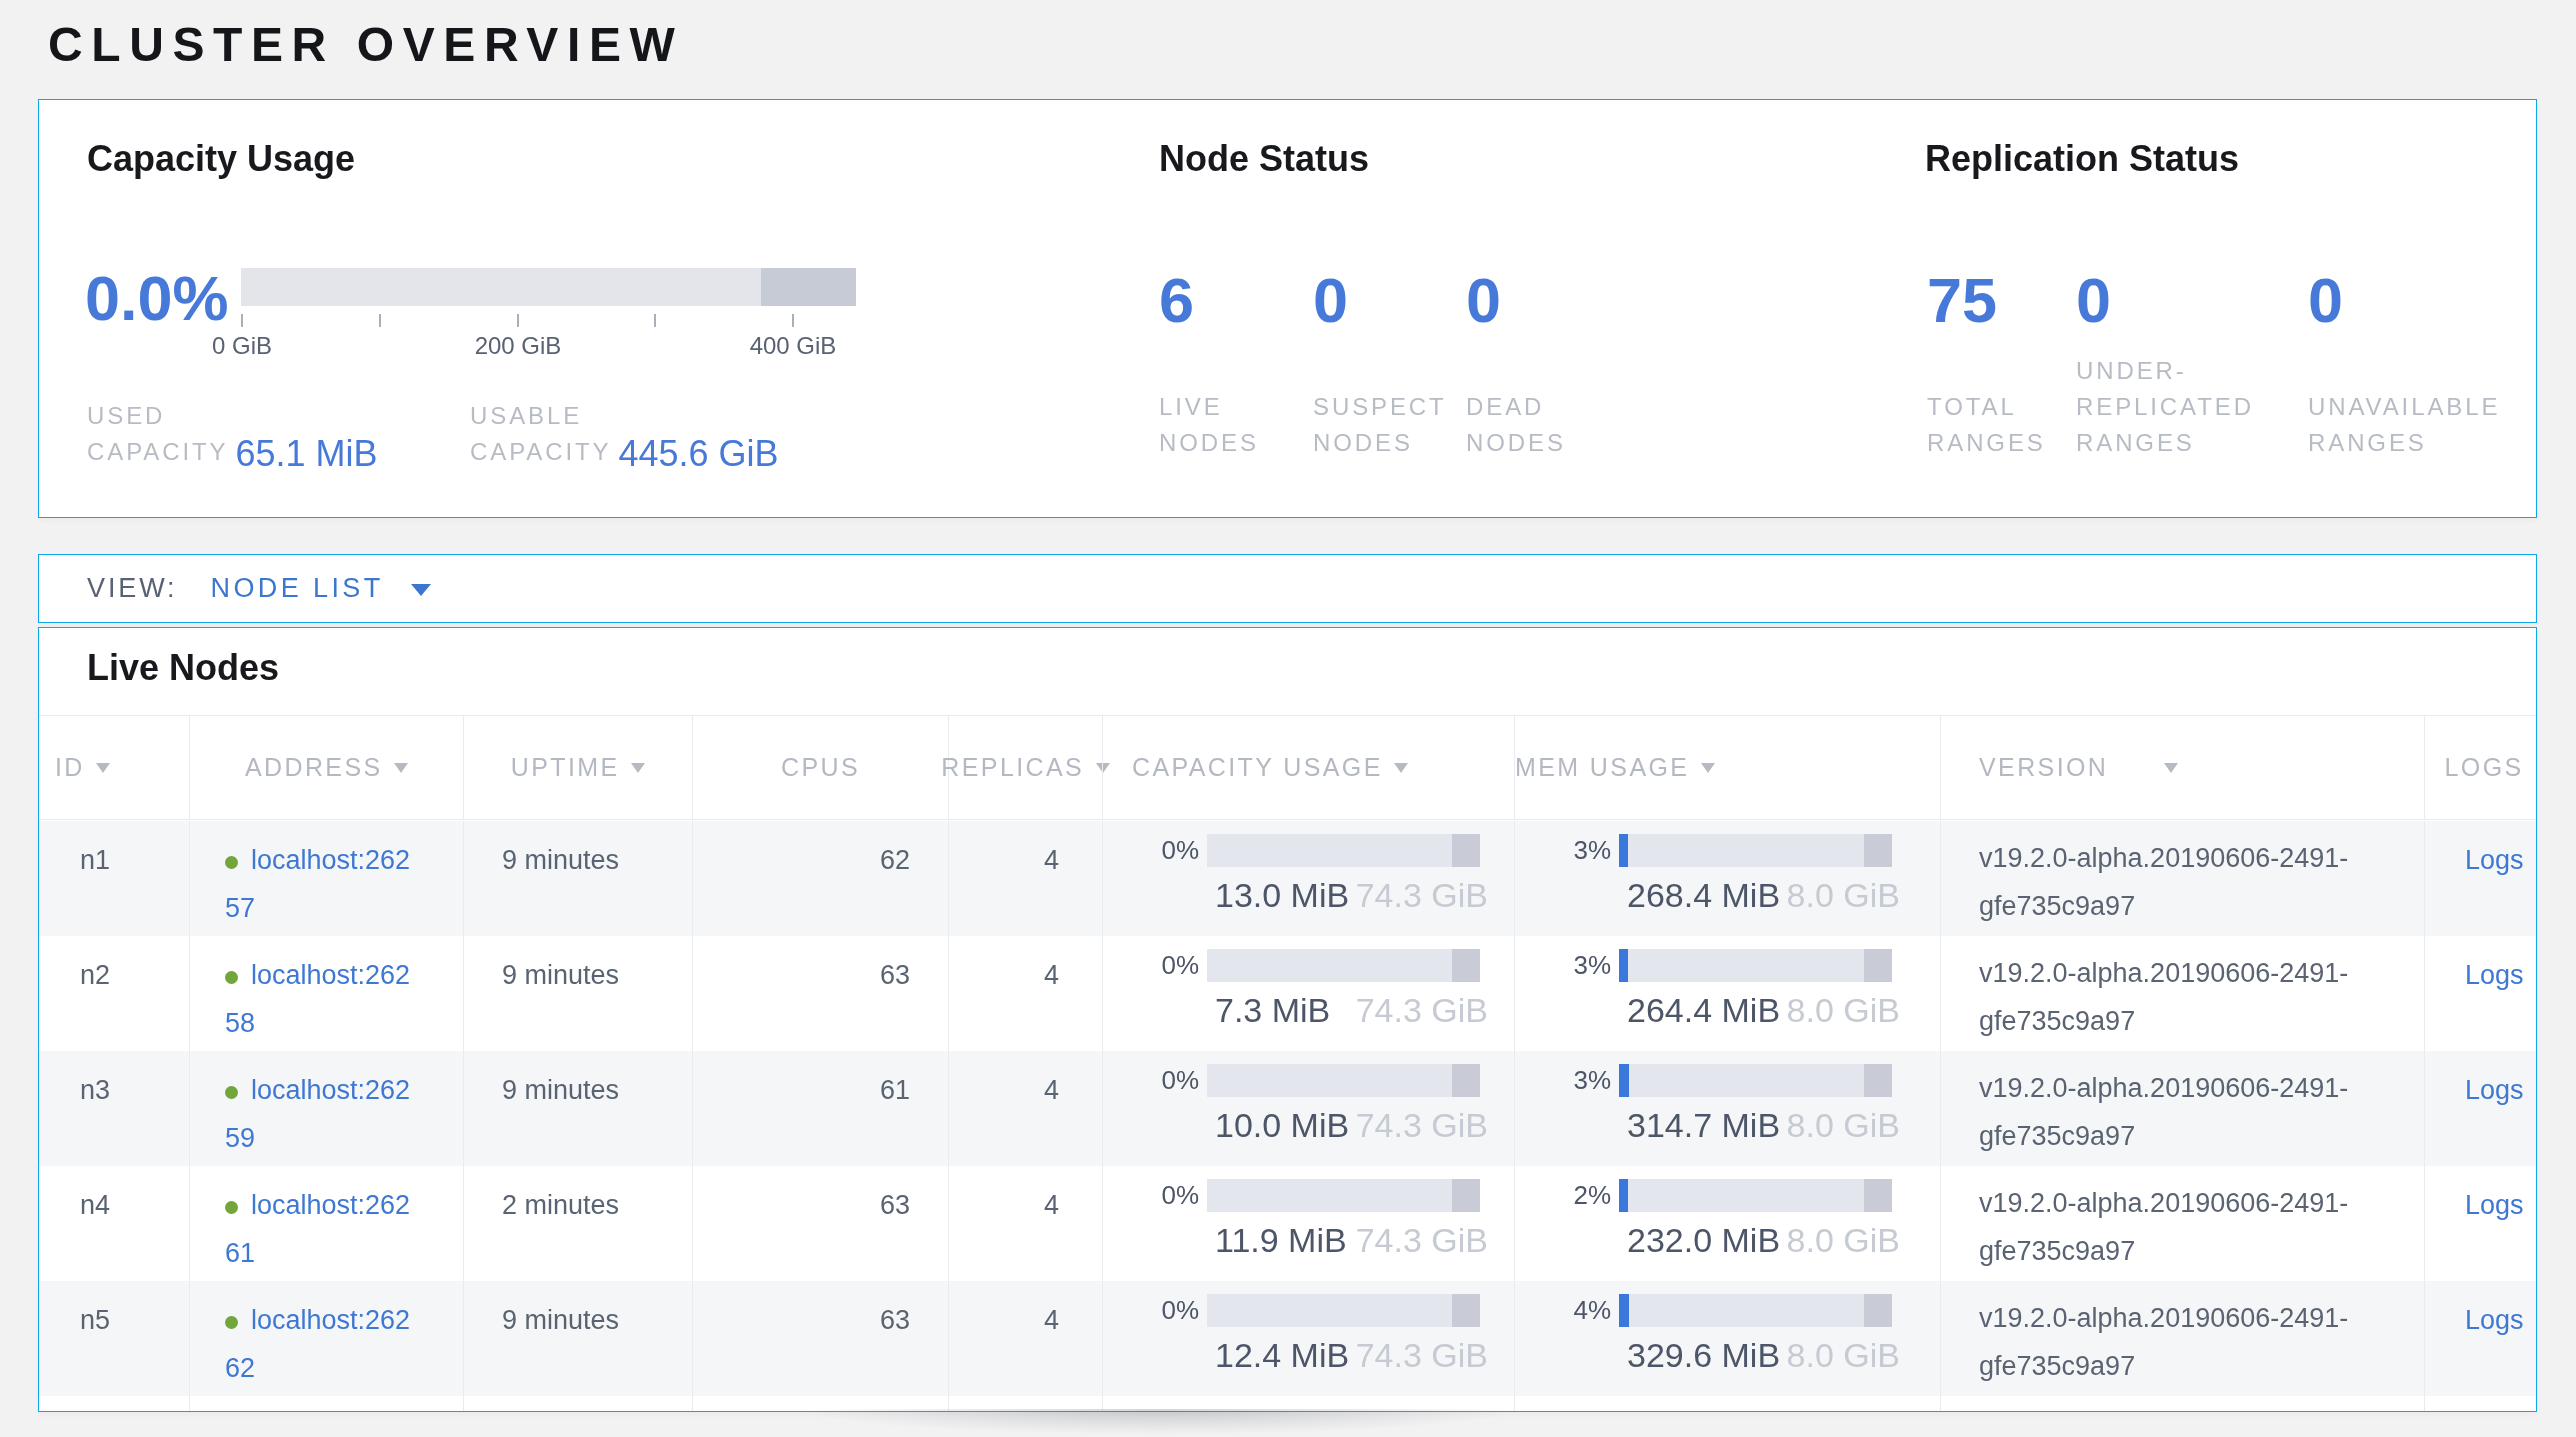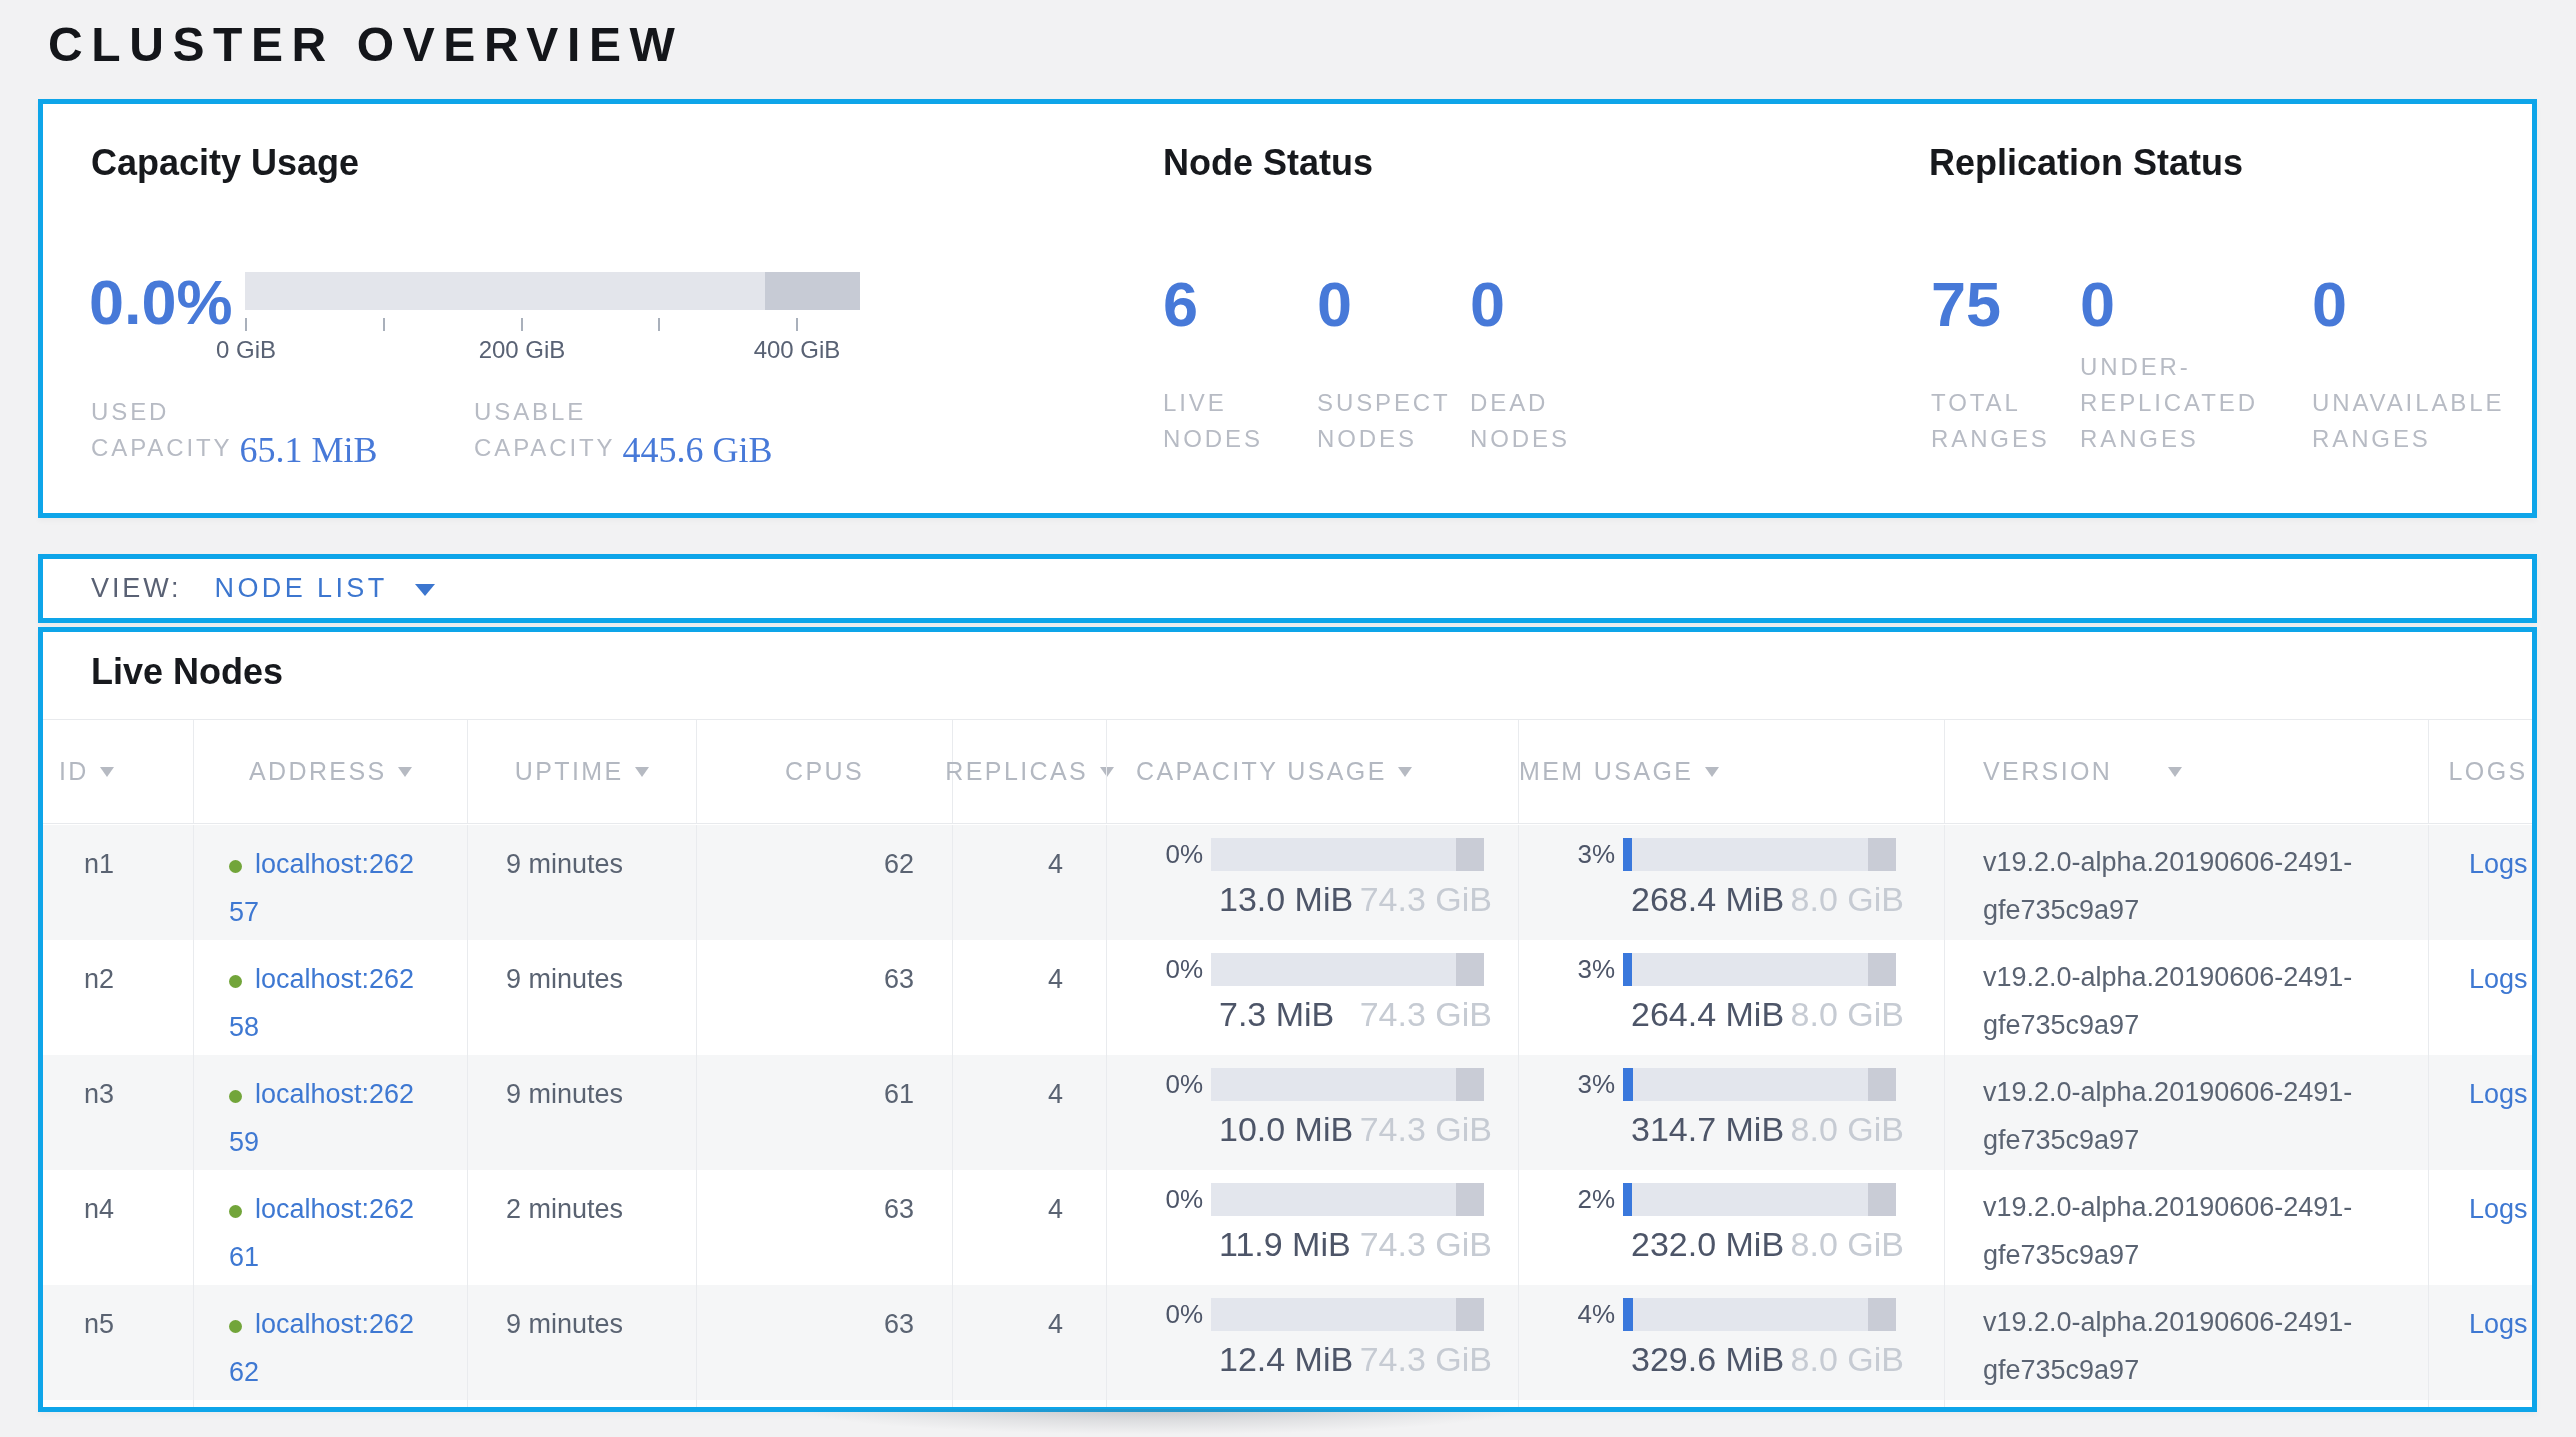--- a/index.html
+++ b/index.html
@@ -11,21 +11,21 @@
   #screen{position:absolute;inset:0;}
 
   
   .page-title{
     position:absolute;left:48px;top:17px;margin:0;
     font-size:48px;font-weight:700;letter-spacing:8.6px;color:#14161a;
   }
 
   
   .panel{
-    position:absolute;background:#ffffff;border:5px solid #0ea5e9;
+    position:absolute;background:#ffffff;border:1px solid #0ea5e9;
     box-shadow:0 2.9px 5.8px rgba(0,0,0,0.03);box-sizing:border-box;
   }
   .summary-panel{left:38px;top:99px;width:2499px;height:419px;}
   .view-panel{left:38px;top:554px;width:2499px;height:69px;display:flex;align-items:center;padding-left:48px;}
   .table-panel{left:38px;top:627px;width:2499px;height:785px;overflow:hidden;}
 
   
   .sec-heading{position:absolute;top:38px;margin:0;font-size:36px;font-weight:700;color:#17191d;}
   .h-capacity{left:48px;} .h-nodes{left:1120px;} .h-repl{left:1886px;}
 
@@ -34,21 +34,21 @@
   .cap-bar-dark{position:absolute;right:0;top:0;height:100%;width:95px;background:#c7cbd5;}
   .cap-tick{position:absolute;top:214px;width:1.9px;height:12.5px;background:#a9b0bb;}
   .t0{left:202px;}.t1{left:340px;}.t2{left:478px;}.t3{left:615px;}.t4{left:753px;}
   .tick-label{position:absolute;top:232px;font-size:24px;color:#596274;transform:translateX(-50%);white-space:nowrap;}
   .tl-0{left:203px;}.tl-1{left:479px;}.tl-2{left:754px;}
 
   .stat-label{font-size:24px;color:#b7bbc4;letter-spacing:2.9px;line-height:36px;font-weight:500;}
   .stat-label span{display:block;white-space:nowrap;}
   .cap-stat{position:absolute;bottom:47px;display:flex;align-items:flex-end;gap:7px;}
   .cs-0{left:48px;}.cs-1{left:431px;}
-  .cap-stat .stat-value{font-size:36px;color:#4779d8;position:relative;bottom:-4.8px;white-space:nowrap;font-family:Liberation Serif, serif;}
+  .cap-stat .stat-value{font-size:36px;color:#4779d8;position:relative;bottom:-4.8px;white-space:nowrap;}
 
   .num-stat{position:absolute;top:169px;bottom:56px;display:flex;flex-direction:column;justify-content:space-between;}
   .num-stat .big{font-size:63px;font-weight:600;color:#4779d8;line-height:1;}
   .ns-0{left:1120px;}.ns-1{left:1274px;}.ns-2{left:1427px;}
   .rs-0{left:1888px;}.rs-1{left:2037px;}.rs-2{left:2269px;}
 
   
   .view-label{font-size:27px;letter-spacing:2.9px;color:#596174;font-weight:400;}
   .view-select{margin-left:33px;display:flex;align-items:center;font-size:27px;letter-spacing:3.4px;color:#3c76cf;font-weight:500;cursor:pointer;}
   .caret{margin-left:27px;width:0;height:0;border-left:10.5px solid transparent;border-right:10.5px solid transparent;border-top:12.5px solid #3c76cf;margin-top:3.8px;}

